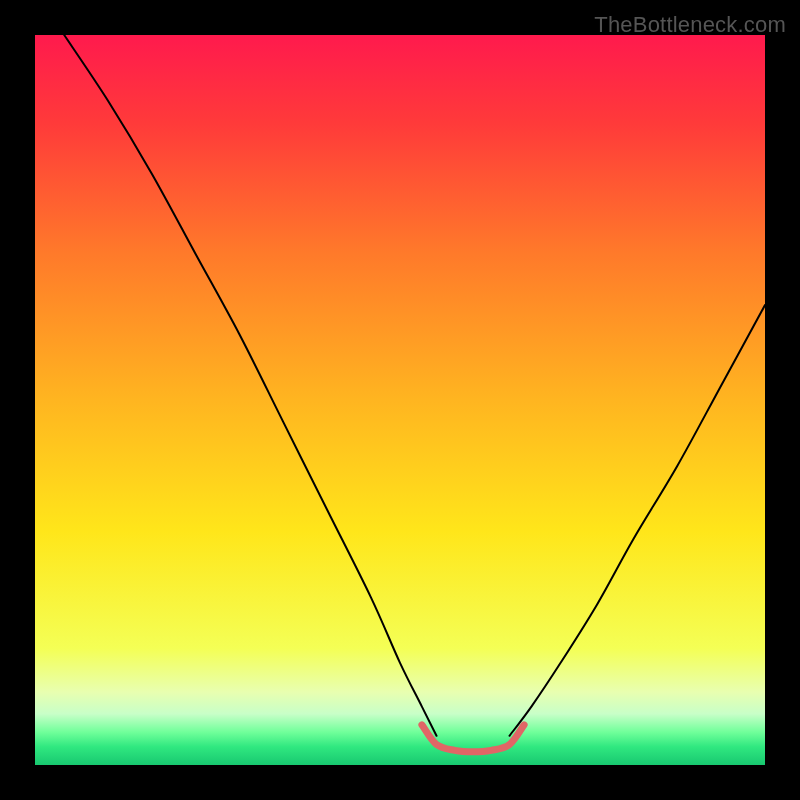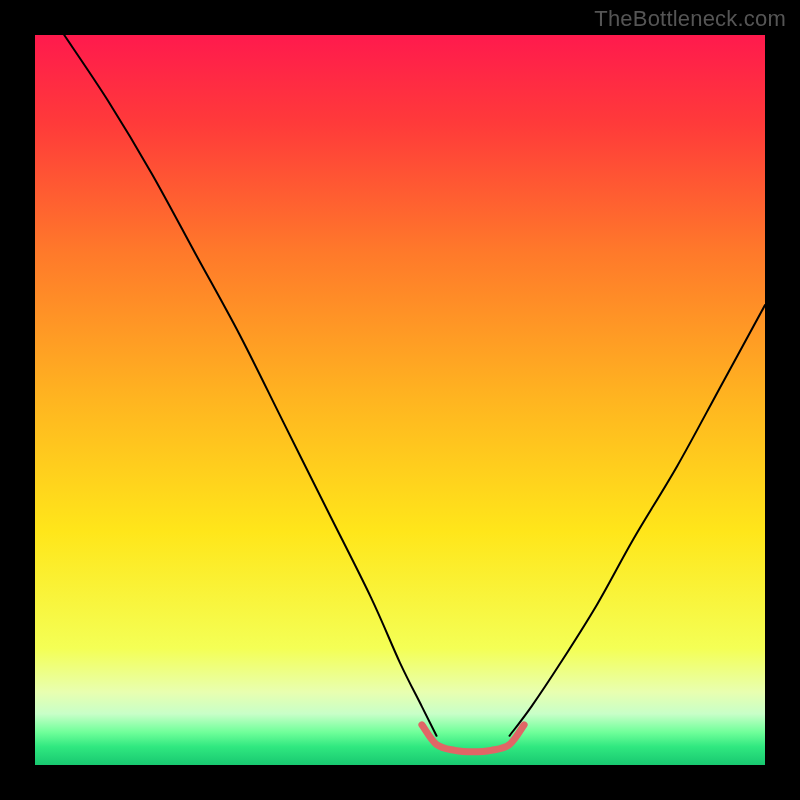--- a/index.html
+++ b/index.html
@@ -12,21 +12,21 @@
     font-family: Arial, Helvetica, sans-serif;
   }
   .frame {
     position: relative;
     width: 800px;
     height: 800px;
     background: #000;
   }
   .watermark {
     position: absolute;
-    top: 6px;
+    top: 12px;
     right: 14px;
     color: #555;
     font-size: 22px;
     font-weight: 500;
     letter-spacing: 0.2px;
     z-index: 30;
   }
   .plot-area {
     position: absolute;
     left: 35px;

